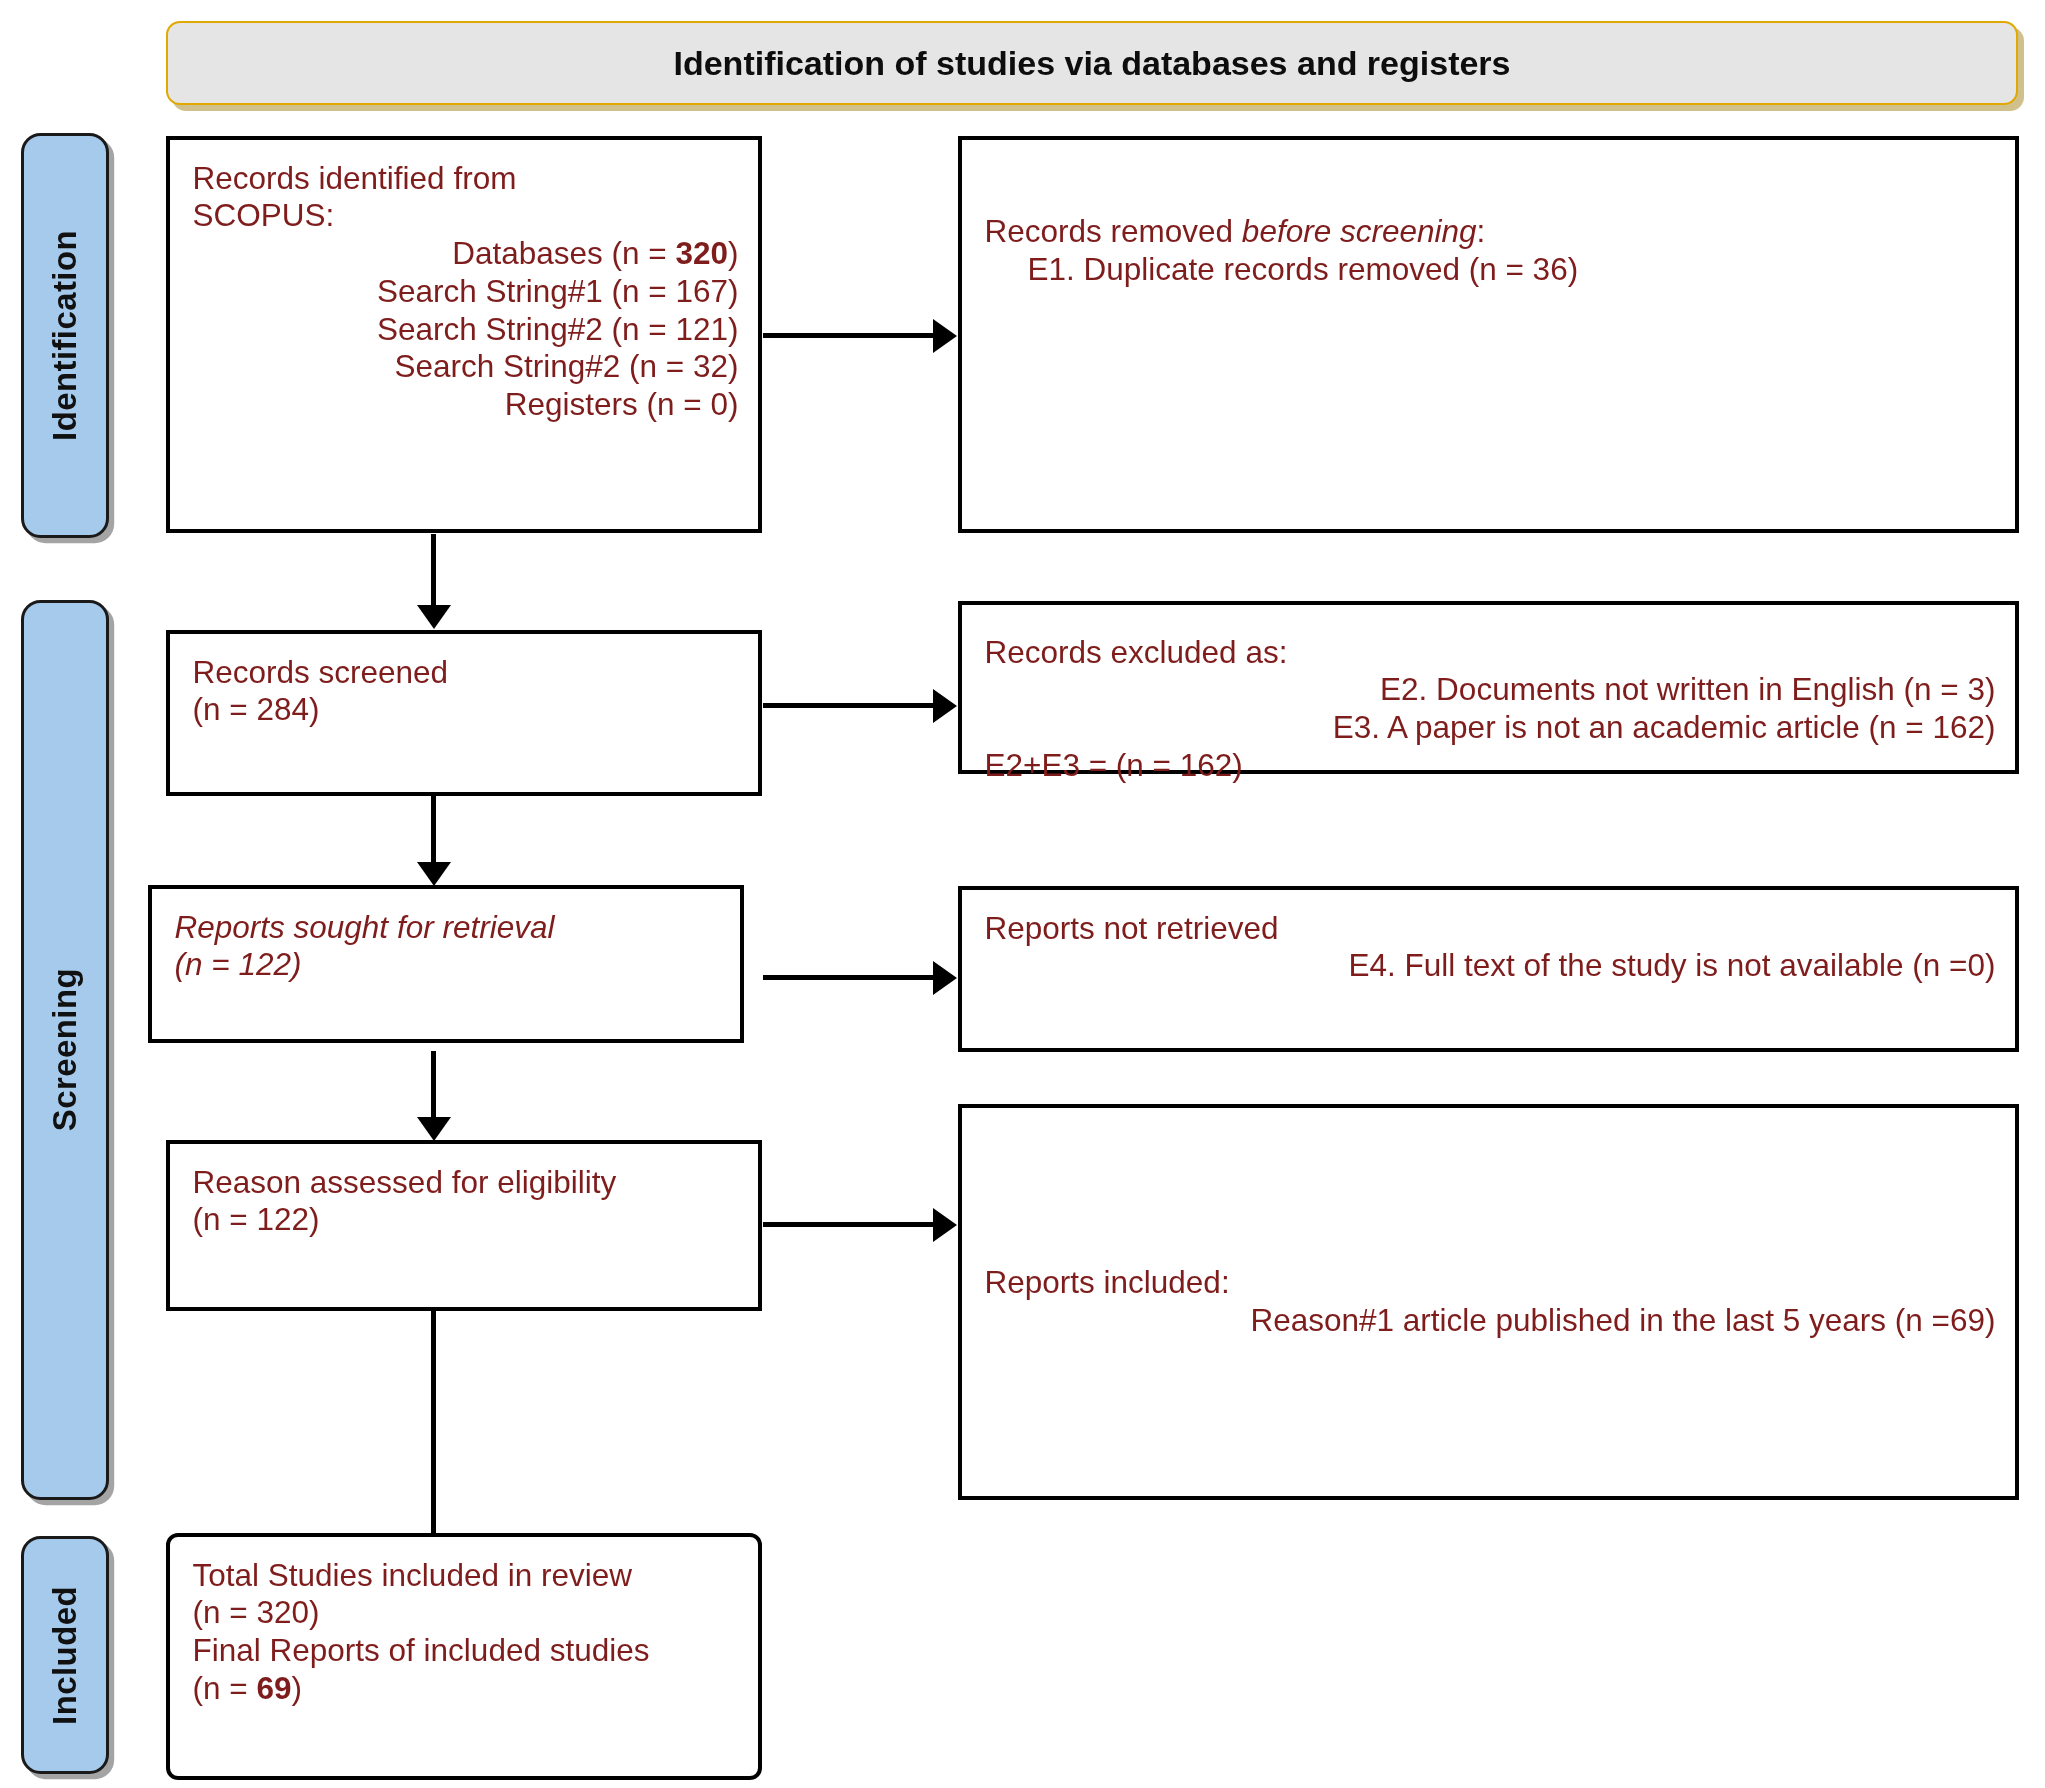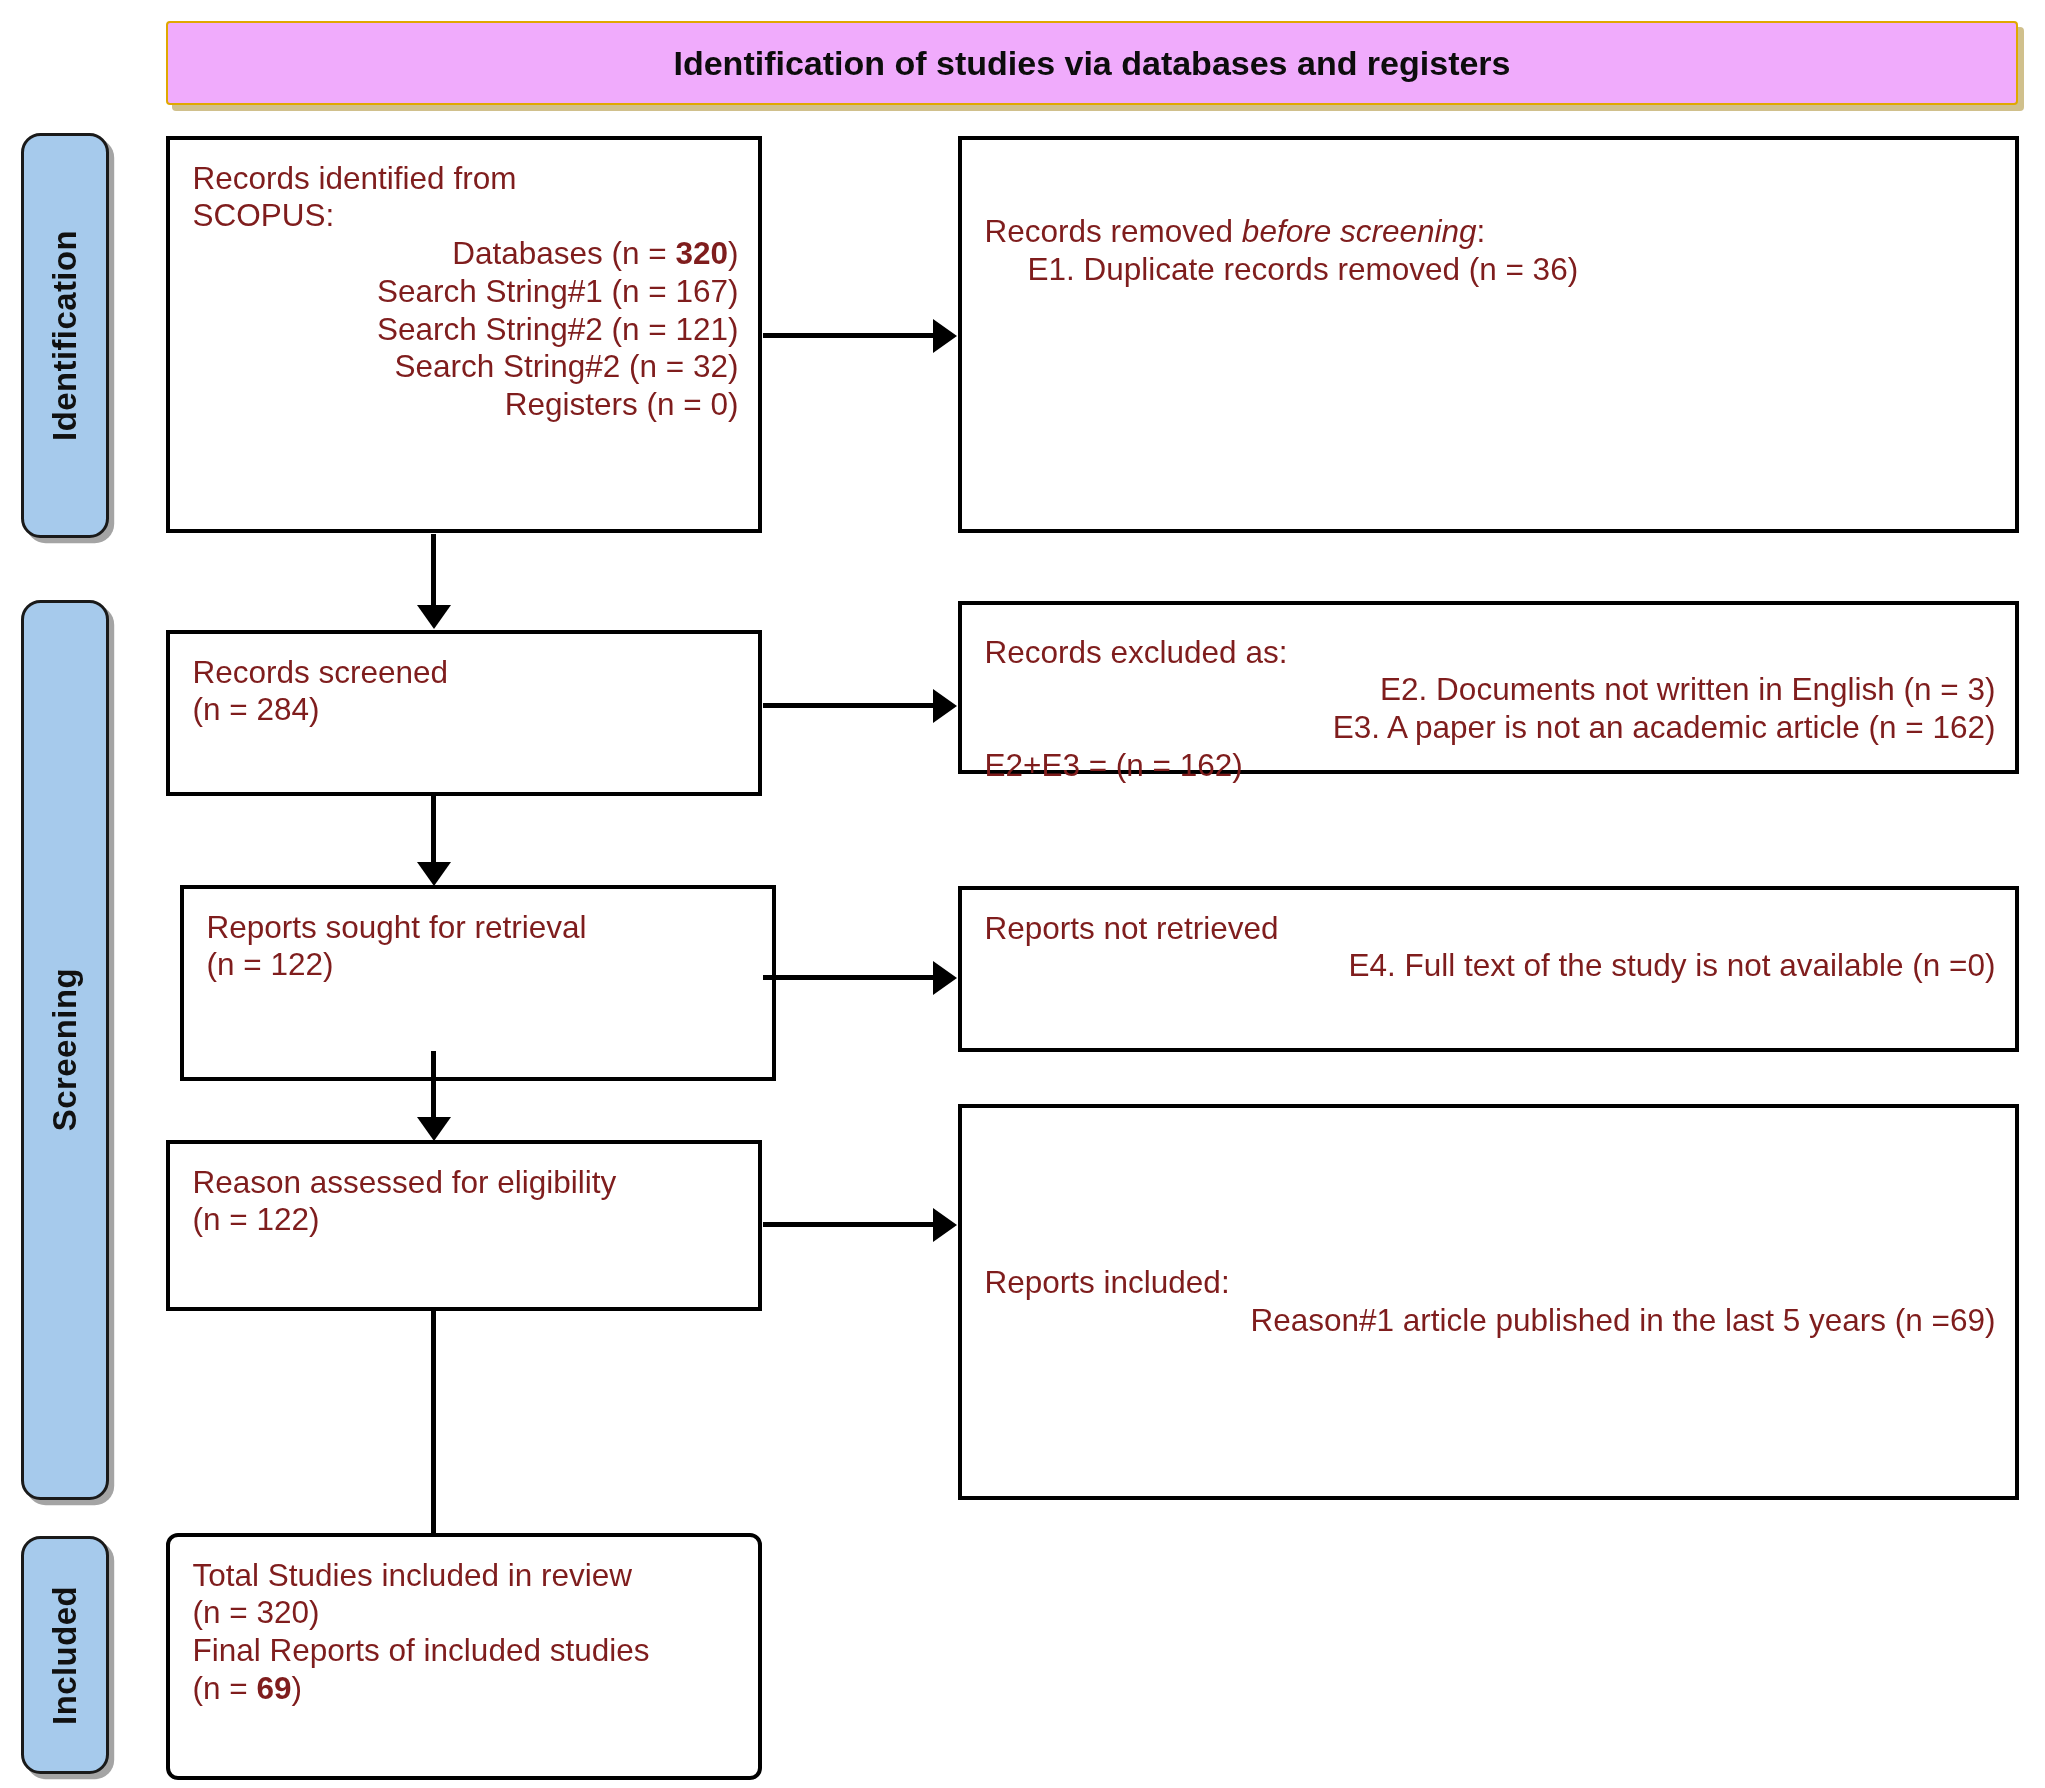--- a/index.html
+++ b/index.html
@@ -37,23 +37,23 @@
     font-size: 33px;
     font-weight: bold;
     color: #111111;
     letter-spacing: 0.4px;
     white-space: nowrap;
   }
 
   
   .banner {
     position: absolute;
-    background: #f0abfc;
+    background: #e5e5e5;
     border: 2.2px solid #E0A800;
-    border-radius: 4px;
+    border-radius: 14px;
     box-shadow: 6px 6px 0 rgba(150, 115, 0, 0.45);
     display: flex;
     align-items: center;
     justify-content: center;
     box-sizing: border-box;
   }
   .banner .banner-title {
     font-size: 34px;
     font-weight: bold;
     color: #0d0d0d;
@@ -175,21 +175,21 @@
     <div class="line">Records excluded as:</div>
     <div class="line indent" style="padding-left:43px;">E2. Documents not written in English (n = 3)</div>
     <div class="line indent" style="padding-left:43px;">E3. A paper is not an academic article (n = 162)</div>
     <div class="line">E2+E3 = (n = 162)</div>
   </div>
 
   <div class="arrow-v" style="left:431px; top:796px; height:67px;">
     <span class="head"></span>
   </div>
 
-  <div class="flowbox" style="left:180px; top:885px; width:596px; height:196px;">
+  <div class="flowbox" style="left:148px; top:885px; width:596px; height:158px;font-style:italic;">
     <div class="line">Reports sought for retrieval</div>
     <div class="line">(n = 122)</div>
   </div>
 
   <div class="arrow-h" style="left:763px; top:975px; width:171px;">
     <span class="head"></span>
   </div>
 
   <div class="flowbox" style="left:958px; top:886px; width:1061px; height:166px; ">
     <div class="line">Reports not retrieved</div>

